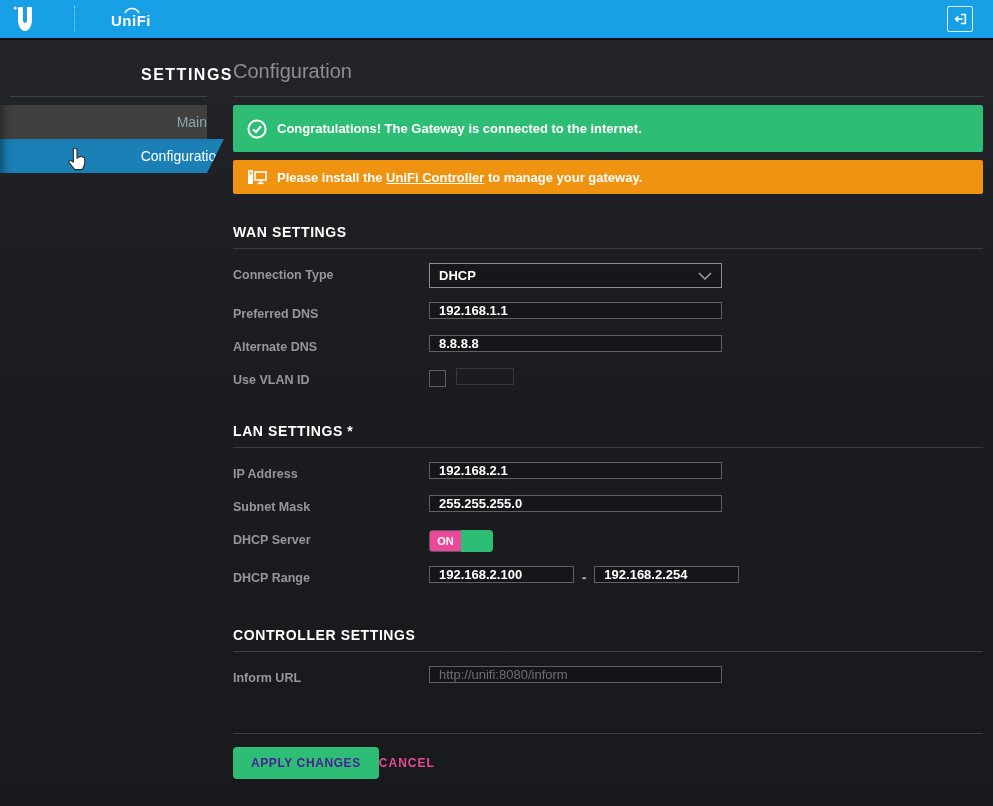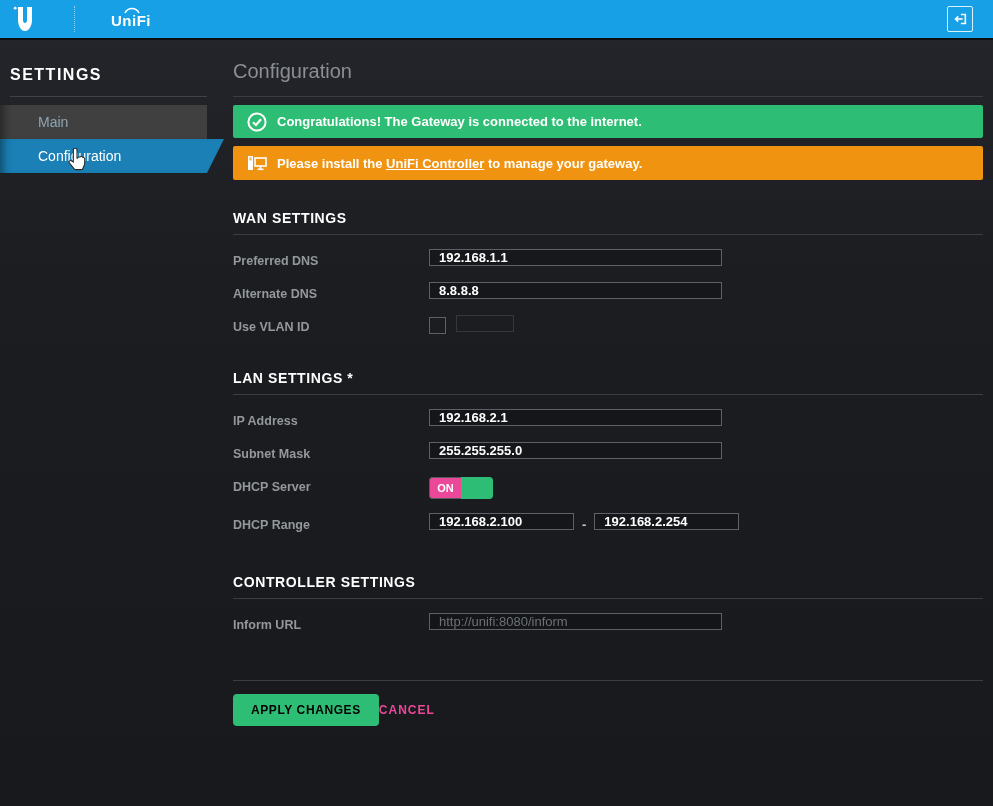--- a/index.html
+++ b/index.html
@@ -27,21 +27,21 @@
   }
   .brand-arc { position:absolute; top:-2px; left:13px; }
   .spacer { flex:1; }
   .logout-btn {
     width:26px; height:26px; border:1px solid rgba(255,255,255,.85); border-radius:2px;
     display:flex; align-items:center; justify-content:center; cursor:pointer;
     background:transparent; margin-right:12px;
   }
 
   
-  .sidebar { position:absolute; top:42px; left:0; width:233px; bottom:0; }
+  .sidebar { position:absolute; top:42px; left:0; width:233px; bottom:0;text-align:right; }
   .sidebar-title {
     font-size:16px; font-weight:700; letter-spacing:1.5px; color:#fff;
     padding:24px 0 12px 10px;
   }
   .sidebar-divider { border-bottom:1px solid #3f4246; margin:0 26px 8px 10px; }
   .nav-item {
     height:34px; line-height:34px; padding-left:38px;
     font-size:14px; cursor:pointer; width:207px;
     box-shadow:inset 10px 0 10px -7px rgba(0,0,0,.45);
   }
@@ -53,21 +53,21 @@
 
   
   .content { position:absolute; top:42px; left:233px; width:760px; bottom:0; padding-right:10px; }
   .page-title { font-size:20px; font-weight:400; color:#8b8f93; margin-top:18px; }
   .title-divider { border-bottom:1px solid #3a3d41; margin-top:13px; }
 
   .banner {
     margin-top:8px; border-radius:2px; display:flex; align-items:center;
     font-size:13px; font-weight:700; color:#fff; padding:0 10px;
   }
-  .banner.success { height:33px; background:#2ebd74; }
+  .banner.success { height:47px; background:#2ebd74; }
   .banner.warning { height:34px; background:#f09310; }
   .banner .b-icon { display:flex; align-items:center; margin:0 10px 0 4px; }
   .banner a { color:#fff; }
 
   .section-heading {
     font-size:14px; font-weight:800; letter-spacing:.6px; color:#fff;
   }
   .section-divider { border-bottom:1px solid #3a3d41; margin-top:8px; margin-bottom:14px; }
 
   .row { display:flex; align-items:flex-start; margin-bottom:14px; }
@@ -98,21 +98,21 @@
   .toggle .t-label {
     width:32px; background:#ec4899; border:1px solid #55595e; border-right:none;
     color:#fff; font-size:11px; font-weight:800; display:flex; align-items:center; justify-content:center;
     border-radius:3px 0 0 3px;
   }
   .toggle .t-knob { width:32px; background:#2ebd74; border-radius:0 3px 3px 0; }
 
   .bottom-divider { border-bottom:1px solid #3a3d41; margin-top:48px; }
   .actions { display:flex; align-items:center; margin-top:13px; }
   .btn-apply {
-    background:#2ebd74; color:#000000; border:none; border-radius:4px;
+    background:#2ebd74; color:#4c1d95; border:none; border-radius:4px;
     height:32px; padding:0 18px; font-family:"Liberation Sans",sans-serif;
     font-size:12px; font-weight:800; letter-spacing:.6px; cursor:pointer;
   }
   .btn-cancel {
     background:transparent; color:#ec4899; border:none; 
     font-family:"Liberation Sans",sans-serif; font-size:12px; font-weight:800;
     letter-spacing:1px; cursor:pointer;
   }
 
   .cursor { position:absolute; left:66px; top:148px; z-index:10; pointer-events:none; }
@@ -186,20 +186,29 @@
         <line x1="13.5" y1="11" x2="13.5" y2="14" stroke="#fff" stroke-width="1.6"></line>
         <line x1="10.5" y1="14.3" x2="16.5" y2="14.3" stroke="#fff" stroke-width="1.6"></line>
       </svg>
     </span>
     <span><span>Please install the </span><a href="#">UniFi Controller</a><span> to manage your gateway.</span></span>
   </div>
 
   <div class="section-heading mt-wan">WAN SETTINGS</div>
   <div class="section-divider"></div>
 
+  <div class="row">
+    <div class="label">Connection Type</div>
+    <div class="select">
+      <span>DHCP</span>
+      <svg width="14" height="8" viewBox="0 0 14 8">
+        <polyline points="1,1 7,7 13,1" stroke="#9aa0a5" stroke-width="1.5" fill="none"></polyline>
+      </svg>
+    </div>
+  </div>
 
   <div class="row">
     <div class="label">Preferred DNS</div>
     <input class="txt-input" type="text" value="192.168.1.1" style="">
   </div>
 
   <div class="row">
     <div class="label">Alternate DNS</div>
     <input class="txt-input" type="text" value="8.8.8.8" style="">
   </div>

